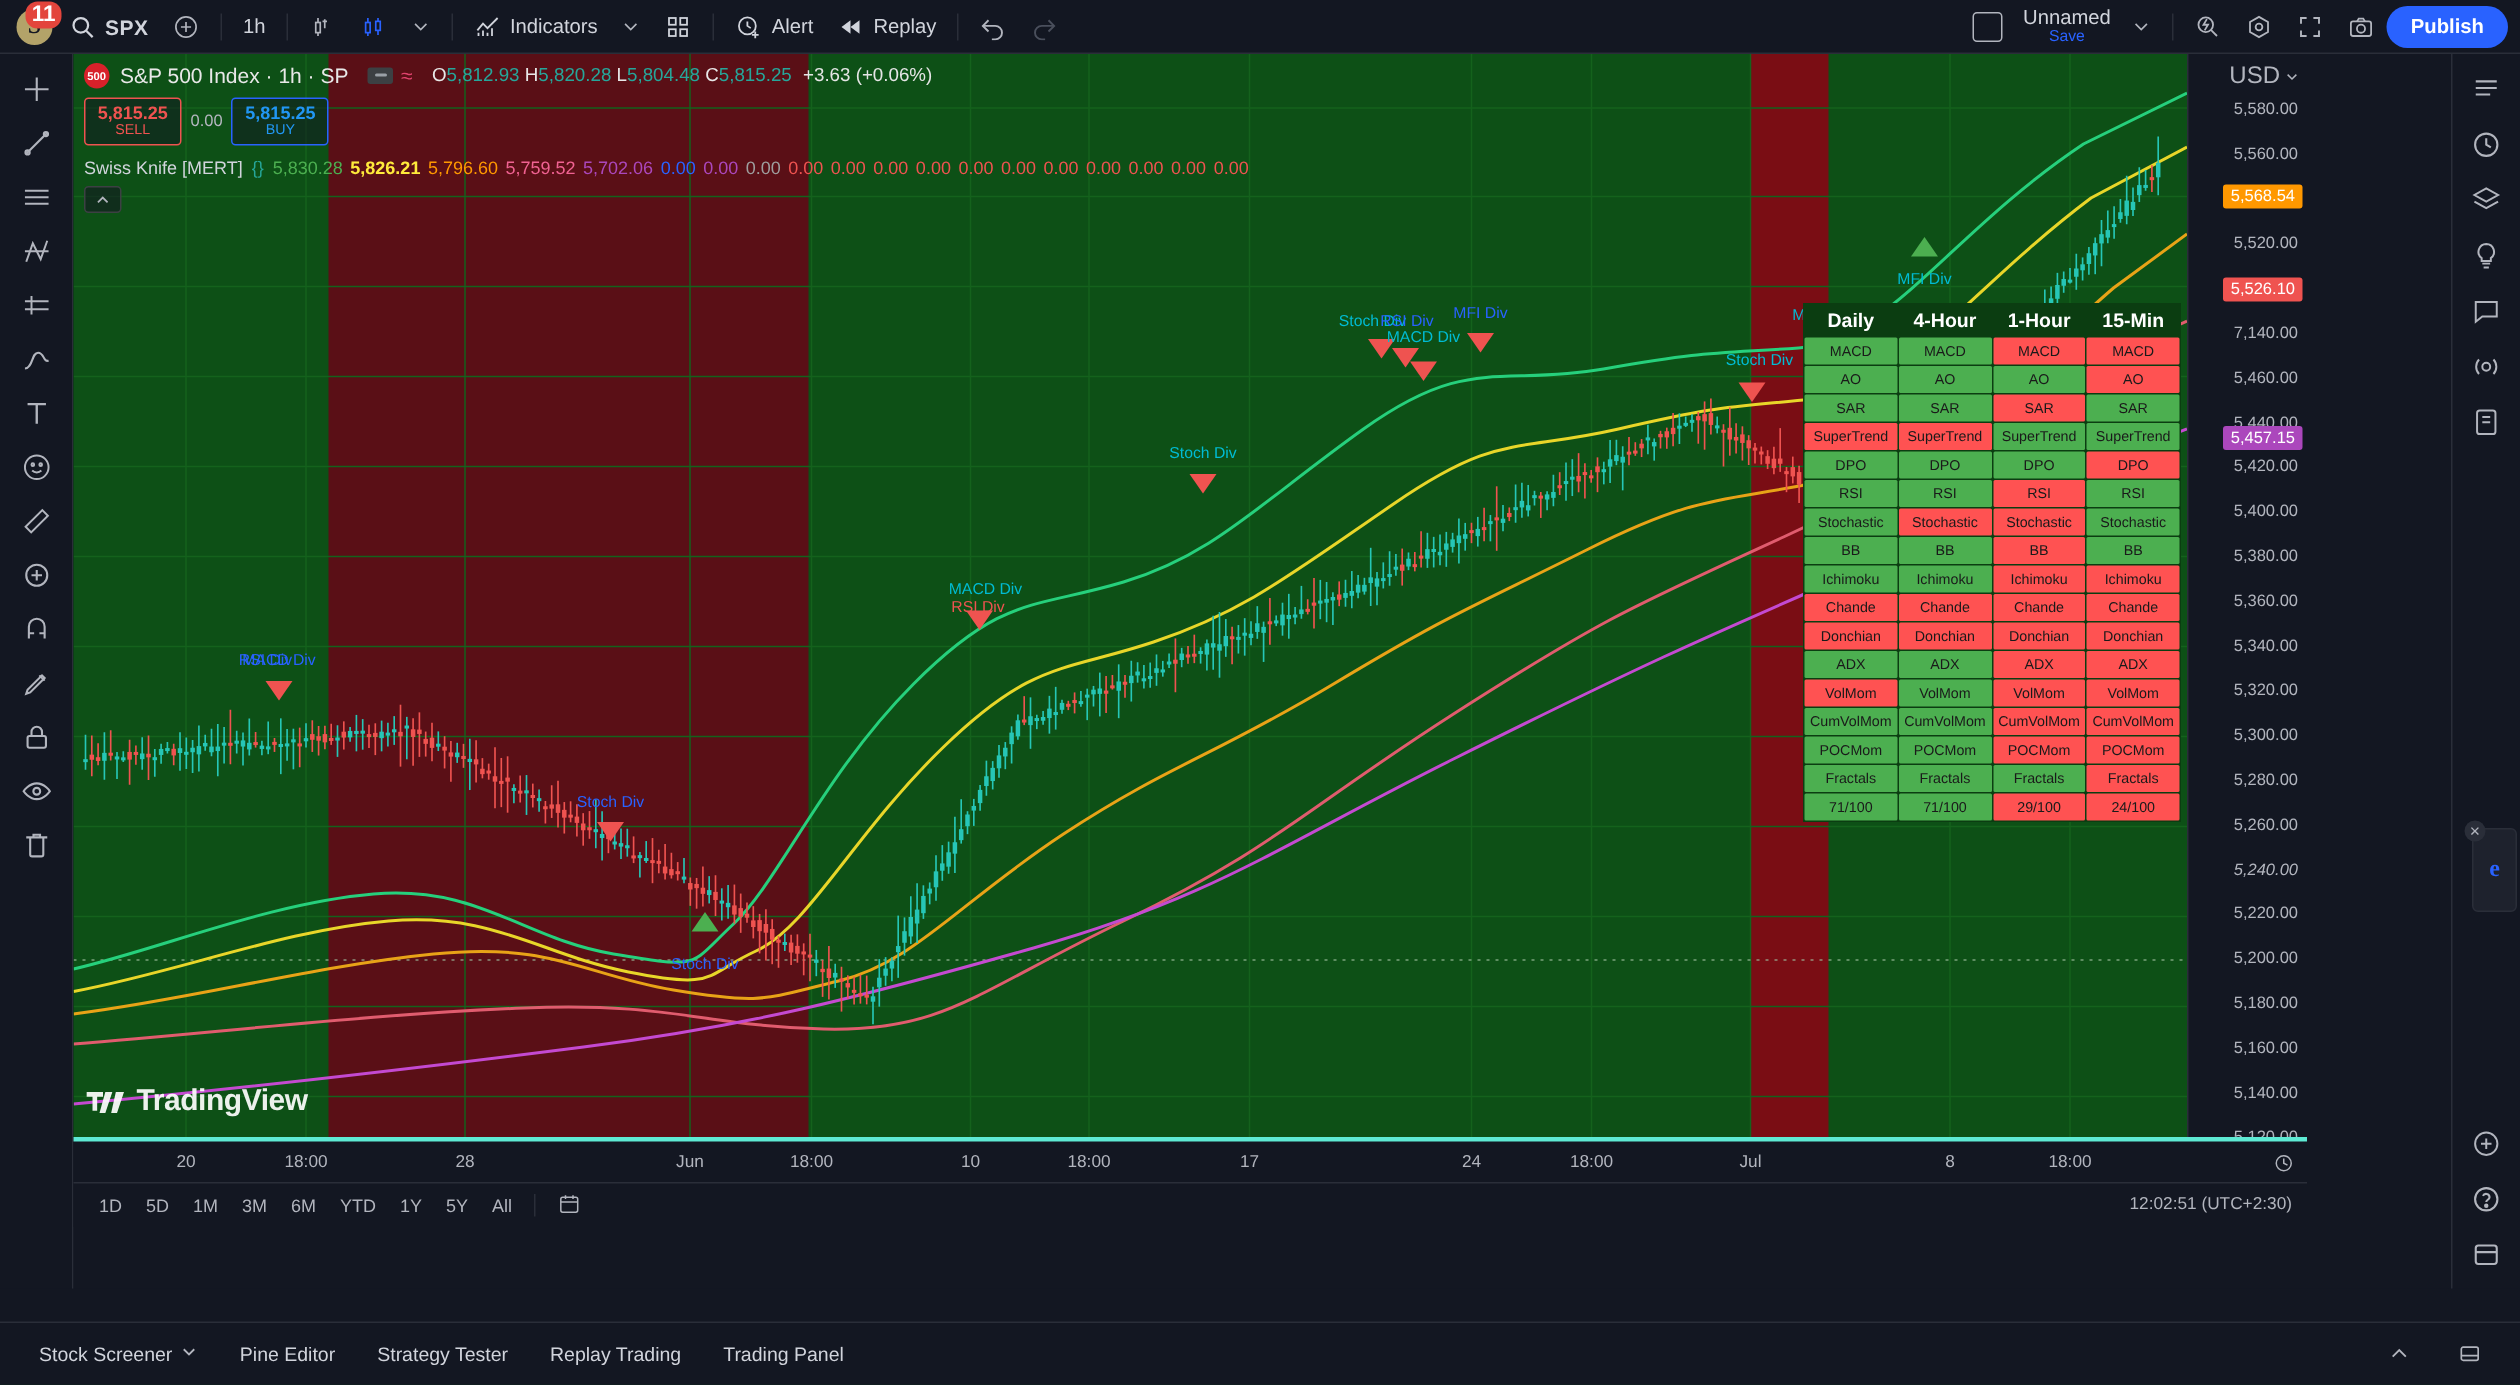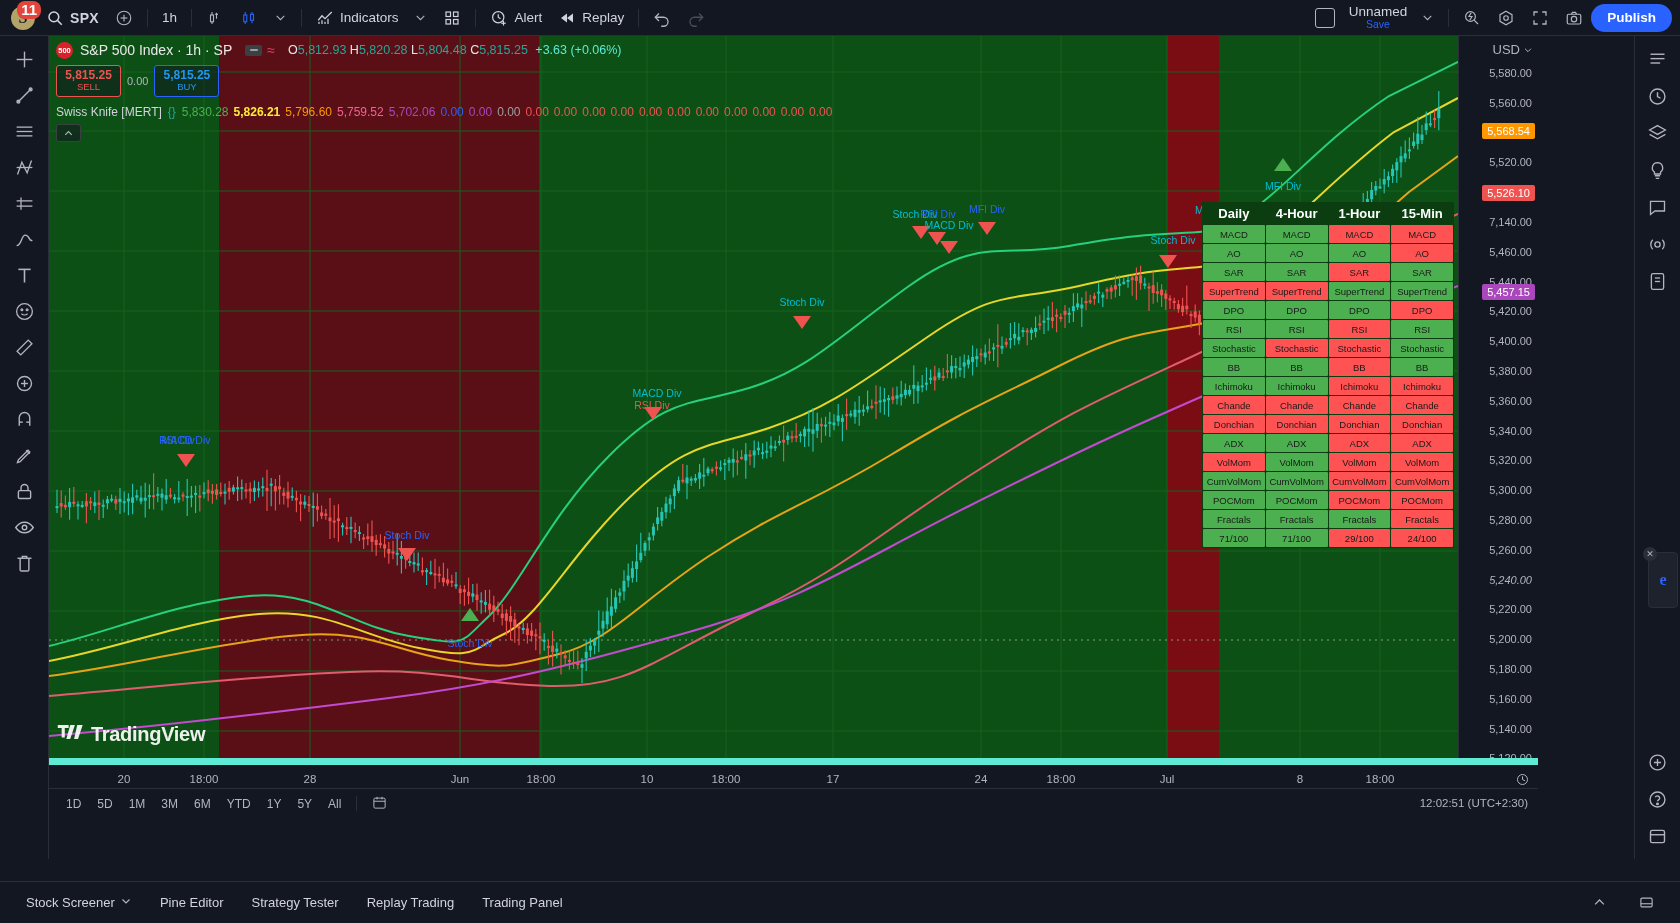--- a/index.html
+++ b/index.html
@@ -43,23 +43,23 @@
   .rt svg{width:21px;height:21px;}
   .rb-bottom{position:absolute;bottom:6px;display:flex;flex-direction:column;gap:3px;}
 
   
   .chartwrap{position:absolute;left:49px;top:36px;width:1585px;height:823px;background:#131722;}
   .pane{position:absolute;left:0;top:0;width:1409px;height:722px;overflow:hidden;background:#0d5016;}
   .priceaxis{position:absolute;left:1409px;top:0;width:80px;height:722px;background:#131722;border-left:1px solid #2a2e39;}
   .pa-label{position:absolute;right:6px;font-size:11px;color:#b2b5be;transform:translateY(-50%);}
   .pa-chip{position:absolute;right:3px;transform:translateY(-50%);border-radius:2px;font-size:11px;
            padding:2px 5px;color:#fff;white-space:nowrap;}
-  .pa-usd{position:absolute;right:5px;top:6px;font-size:13px;color:#b2b5be;display:flex;align-items:center;gap:3px;cursor:pointer;}
-
-  .timeaxis{position:absolute;left:0;top:722px;width:1489px;height:30px;background:#131722;border-top:7px solid #5eead4;}
+  .pa-usd{position:absolute;right:5px;top:6px;font-size:16px;color:#b2b5be;display:flex;align-items:center;gap:3px;cursor:pointer;}
+
+  .timeaxis{position:absolute;left:0;top:722px;width:1489px;height:30px;background:#131722;border-top:3px solid #5eead4;}
   .ta-label{position:absolute;top:8px;font-size:11.5px;color:#b2b5be;transform:translateX(-50%);}
 
   .tfbar{position:absolute;left:0;top:752px;width:1489px;height:30px;background:#131722;border-top:1px solid #2a2e39;
          display:flex;align-items:center;padding-left:10px;gap:2px;}
   .tfb{font-size:12px;color:#b2b5be;padding:3px 7px;border-radius:3px;cursor:pointer;}
   .tfsep{width:1px;height:15px;background:#2a2e39;margin:0 6px;}
   .clock{position:absolute;right:10px;top:8px;font-size:11.5px;color:#b2b5be;}
 
   
   .svgfull{position:absolute;left:0;top:0;width:1409px;height:722px;}
@@ -68,21 +68,21 @@
   .legend{position:absolute;left:7px;top:4px;z-index:30;font-size:12.5px;}
   .lg-row1{display:flex;align-items:center;gap:7px;height:20px;}
   .sym-badge{width:17px;height:17px;border-radius:50%;background:#d8212a;color:#fff;font-size:7.5px;
              font-weight:bold;display:flex;align-items:center;justify-content:center;}
   .sym-title{font-size:14px;color:#e8e8e8;font-weight:500;}
   .lg-ctrl{display:flex;align-items:center;gap:5px;margin-left:6px;}
   .eye{width:17px;height:11px;background:#3c4043;border-radius:2px;display:flex;align-items:center;justify-content:center;}
   .eye i{display:block;width:8px;height:2.5px;background:#9aa0a6;border-radius:1px;}
   .ohlc{font-size:12.5px;margin-left:6px;color:#e8e8e8;}
   .ohlc .v{color:#26a69a;}
-  .ohlc .chg{color:#5eead4;margin-left:4px;}
+  .ohlc .chg{color:#e5e5e5;margin-left:4px;}
   .ohlc .k{color:#e8e8e8;}
 
   .buysell{display:flex;align-items:center;gap:6px;margin-top:5px;}
   .bs{width:65px;height:32px;border-radius:3px;display:flex;flex-direction:column;align-items:center;
       justify-content:center;line-height:1.15;cursor:pointer;background:rgba(19,23,34,.55);}
   .bs .p{font-size:12px;font-weight:bold;}
   .bs .t{font-size:9.5px;}
   .bs.sell{border:1px solid #ef5350;} .bs.sell .p,.bs.sell .t{color:#ef5350;}
   .bs.buy{border:1px solid #2962ff;} .bs.buy .p,.bs.buy .t{color:#2196f3;}
   .spreadv{font-size:11px;color:#b2b5be;}
@@ -100,21 +100,21 @@
   .dash th{color:#fff;font-size:13px;font-weight:bold;padding:3px 0;text-align:center;background:transparent;}
   .dash td{font-size:9.5px;text-align:center;padding:2.5px 0;color:#1a1a1a;border-radius:1px;width:62px;height:18px;}
   .g{background:#4caf50;} .r{background:#ff5252;}
 
   
   .divlbl{position:absolute;font-size:10.5px;white-space:nowrap;z-index:20;transform:translateX(-50%);}
   .tri{position:absolute;width:0;height:0;z-index:20;transform:translateX(-50%);}
   .tri.dn{border-left:9px solid transparent;border-right:9px solid transparent;border-top:13px solid #ef5350;}
   .tri.up{border-left:9px solid transparent;border-right:9px solid transparent;border-bottom:13px solid #4caf50;}
 
-  .tvlogo{position:absolute;left:8px;bottom:12px;display:flex;gap:6px;z-index:18;opacity:.92;margin-top:20px;}
+  .tvlogo{position:absolute;left:8px;bottom:12px;display:flex;align-items:center;gap:6px;z-index:18;opacity:.92;margin-top:20px;}
   .tvlogo .t{font-size:20px;font-weight:bold;color:#fff;letter-spacing:-.3px;}
 
   
   .bottombar{position:absolute;left:0;bottom:0;width:1680px;height:42px;background:#131722;
              border-top:1px solid #2a2e39;display:flex;align-items:center;padding:0 14px;gap:4px;}
   .bb{font-size:13px;color:#d1d4dc;padding:6px 12px;border-radius:4px;cursor:pointer;display:flex;align-items:center;gap:5px;}
   .bb-right{margin-left:auto;display:flex;align-items:center;gap:8px;color:#b2b5be;}
 
   .float-badge{position:absolute;right:2px;top:552px;width:30px;height:56px;background:#1e222d;
                border:1px solid #2a2e39;border-radius:4px;display:flex;align-items:center;justify-content:center;z-index:40;}

